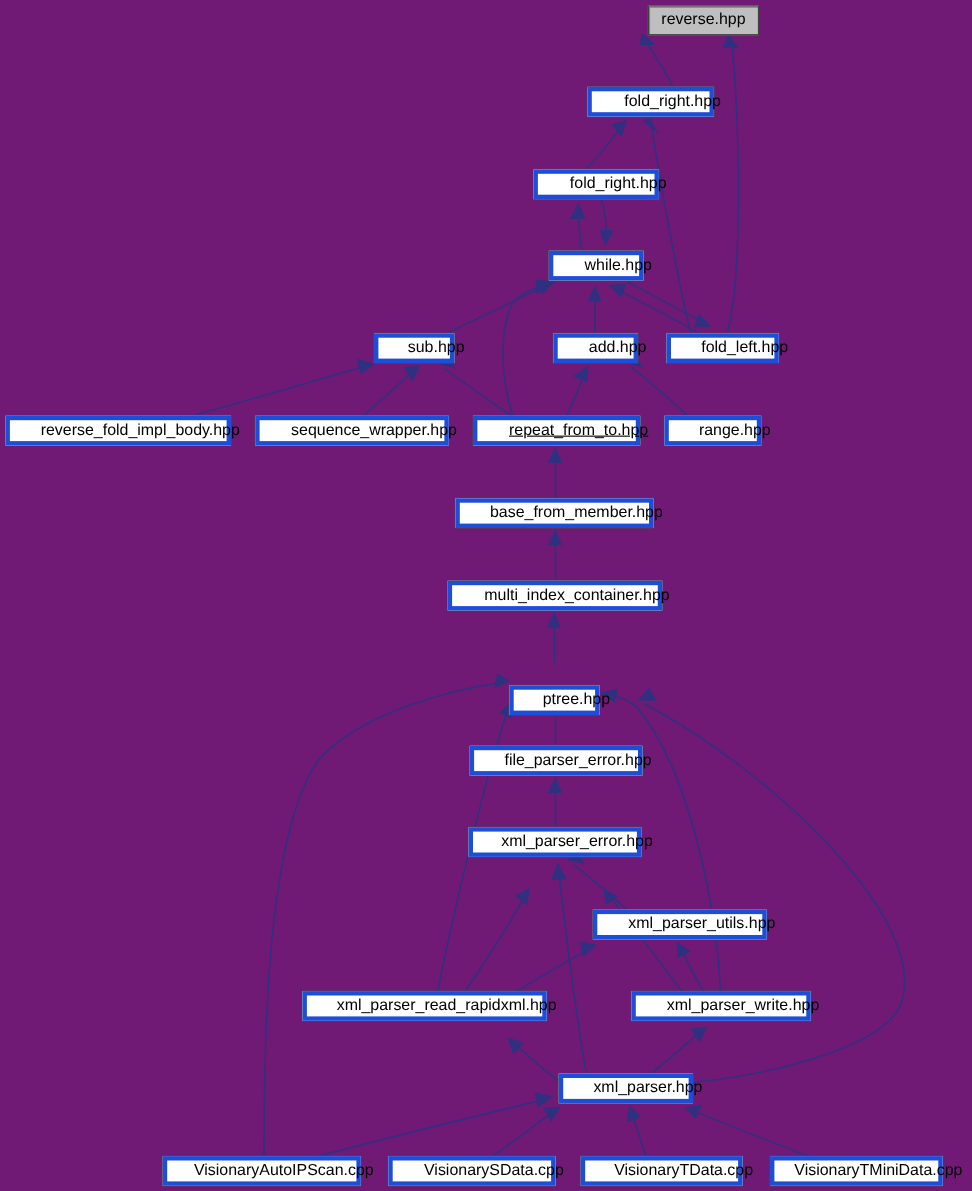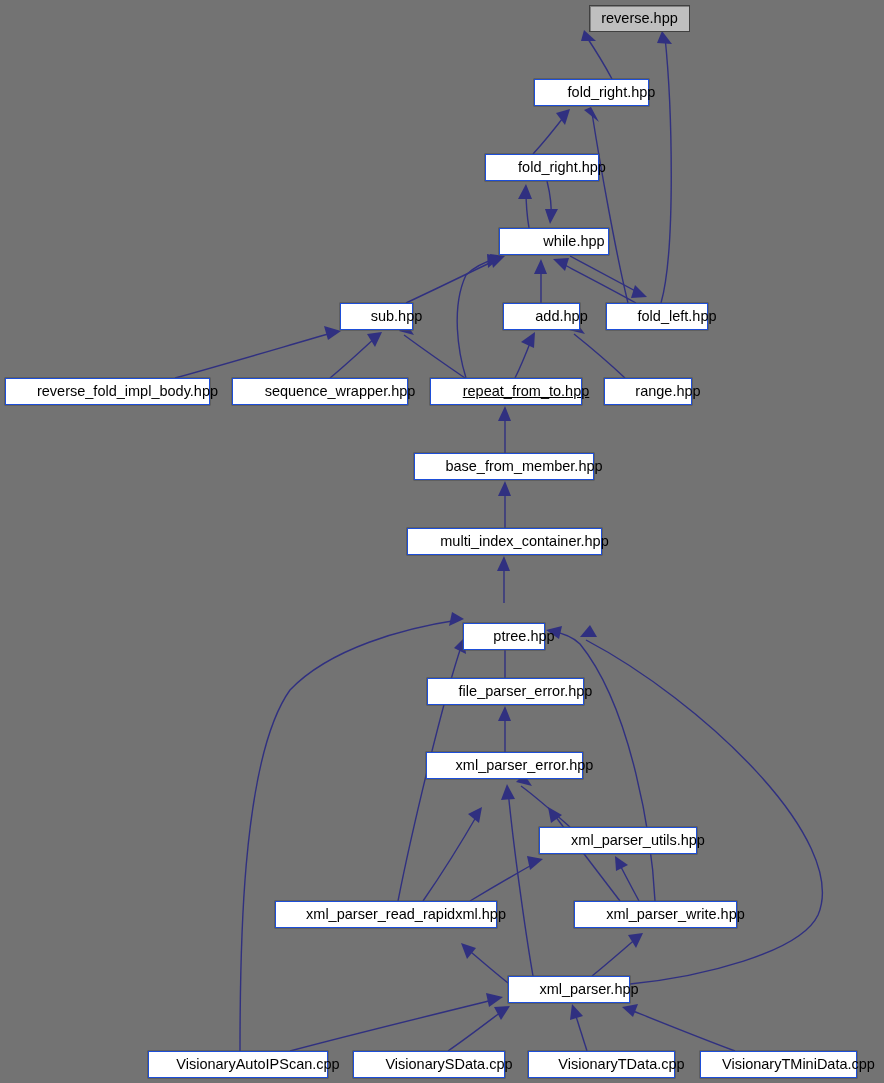--- a/index.html
+++ b/index.html
@@ -1,19 +1,19 @@
 <!DOCTYPE html>
 <html><head>
 <meta charset="utf-8">
 <style>
   html,body{margin:0;padding:0;background:#ffffff;}
   #graph-root{
     position:relative;
     width:884px;height:1083px;
-    background:#737373;
+    background:#701a75;
     font-family:"Liberation Sans", sans-serif;
     overflow:hidden;
   }
   #graph-svg{position:absolute;left:0;top:0;width:884px;height:1083px;}
   .nodebox{
     position:absolute;
     box-sizing:border-box;
     border:1px solid #1a1a1a;
     background:#ffffff;
     color:#000000;
@@ -23,21 +23,21 @@
     align-items:center;
     justify-content:center;
     white-space:nowrap;
     letter-spacing:0px;
   }
   .nodebox.current{
     background:#bfbfbf;
     border:1px solid #404040;
     box-shadow:1px 1px 0 0 #808080 inset;
   }
-  .nodebox.thick{border:1px solid #1d4ed8;box-shadow:0 0 0 0.5px #4d4d4d;padding-left:40px;}
+  .nodebox.thick{border:4px solid #1d4ed8;box-shadow:0 0 0 0.5px #4d4d4d;padding-left:40px;}
   .edge{fill:none;stroke:#303080;stroke-width:1.4;}
   .arrowhead{fill:#303080;stroke:none;}
 </style>
 </head>
 <body>
 
 <div id="graph-root">
   <svg id="graph-svg" viewBox="0 0 884 1083" xmlns="http://www.w3.org/2000/svg">
       <path class="edge" d="M 612,79 C 603,62 592,45 586,36"></path>
       <polygon class="arrowhead" points="584,30 596,41 581,41"></polygon>
@@ -117,21 +117,21 @@
   <div id="node-layer">
       <div class="nodebox current" style="left: 589px; top: 5px; width: 101px; height: 27px;">
         <span>reverse.hpp</span>
       </div>
       <div class="nodebox thick" style="left: 534px; top: 79px; width: 115px; height: 27px;">
         <span>fold_right.hpp</span>
       </div>
       <div class="nodebox thick" style="left: 485px; top: 154px; width: 114px; height: 27px;">
         <span>fold_right.hpp</span>
       </div>
-      <div class="nodebox thick" style="left: 499px; top: 228px; width: 110px; height: 27px;">
+      <div class="nodebox thick" style="left: 499px; top: 228px; width: 86px; height: 27px;">
         <span>while.hpp</span>
       </div>
       <div class="nodebox thick" style="left: 340px; top: 303px; width: 73px; height: 27px;">
         <span>sub.hpp</span>
       </div>
       <div class="nodebox thick" style="left: 503px; top: 303px; width: 77px; height: 27px;">
         <span>add.hpp</span>
       </div>
       <div class="nodebox thick" style="left: 606px; top: 303px; width: 102px; height: 27px;">
         <span>fold_left.hpp</span>

